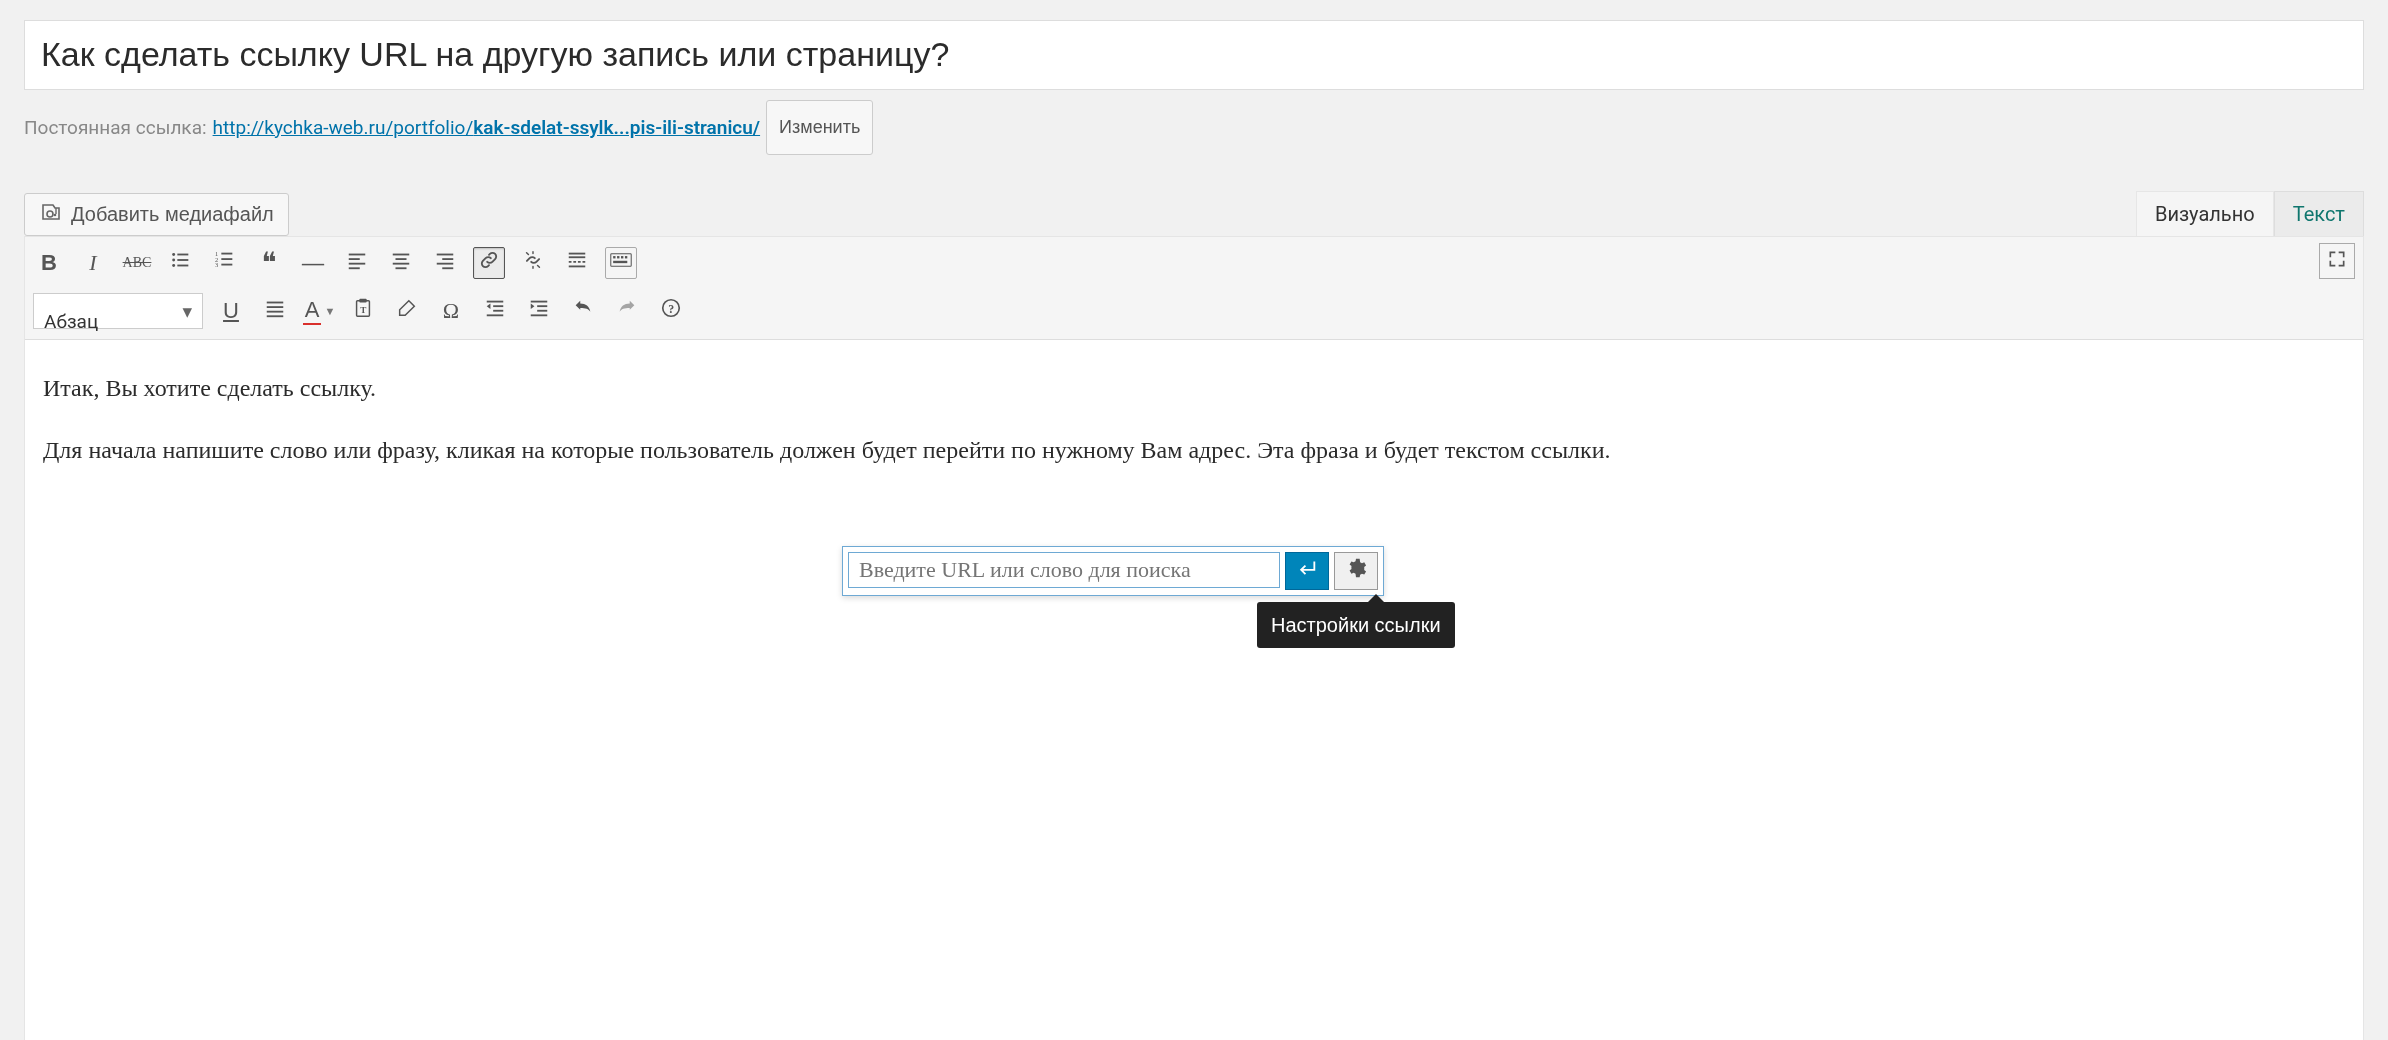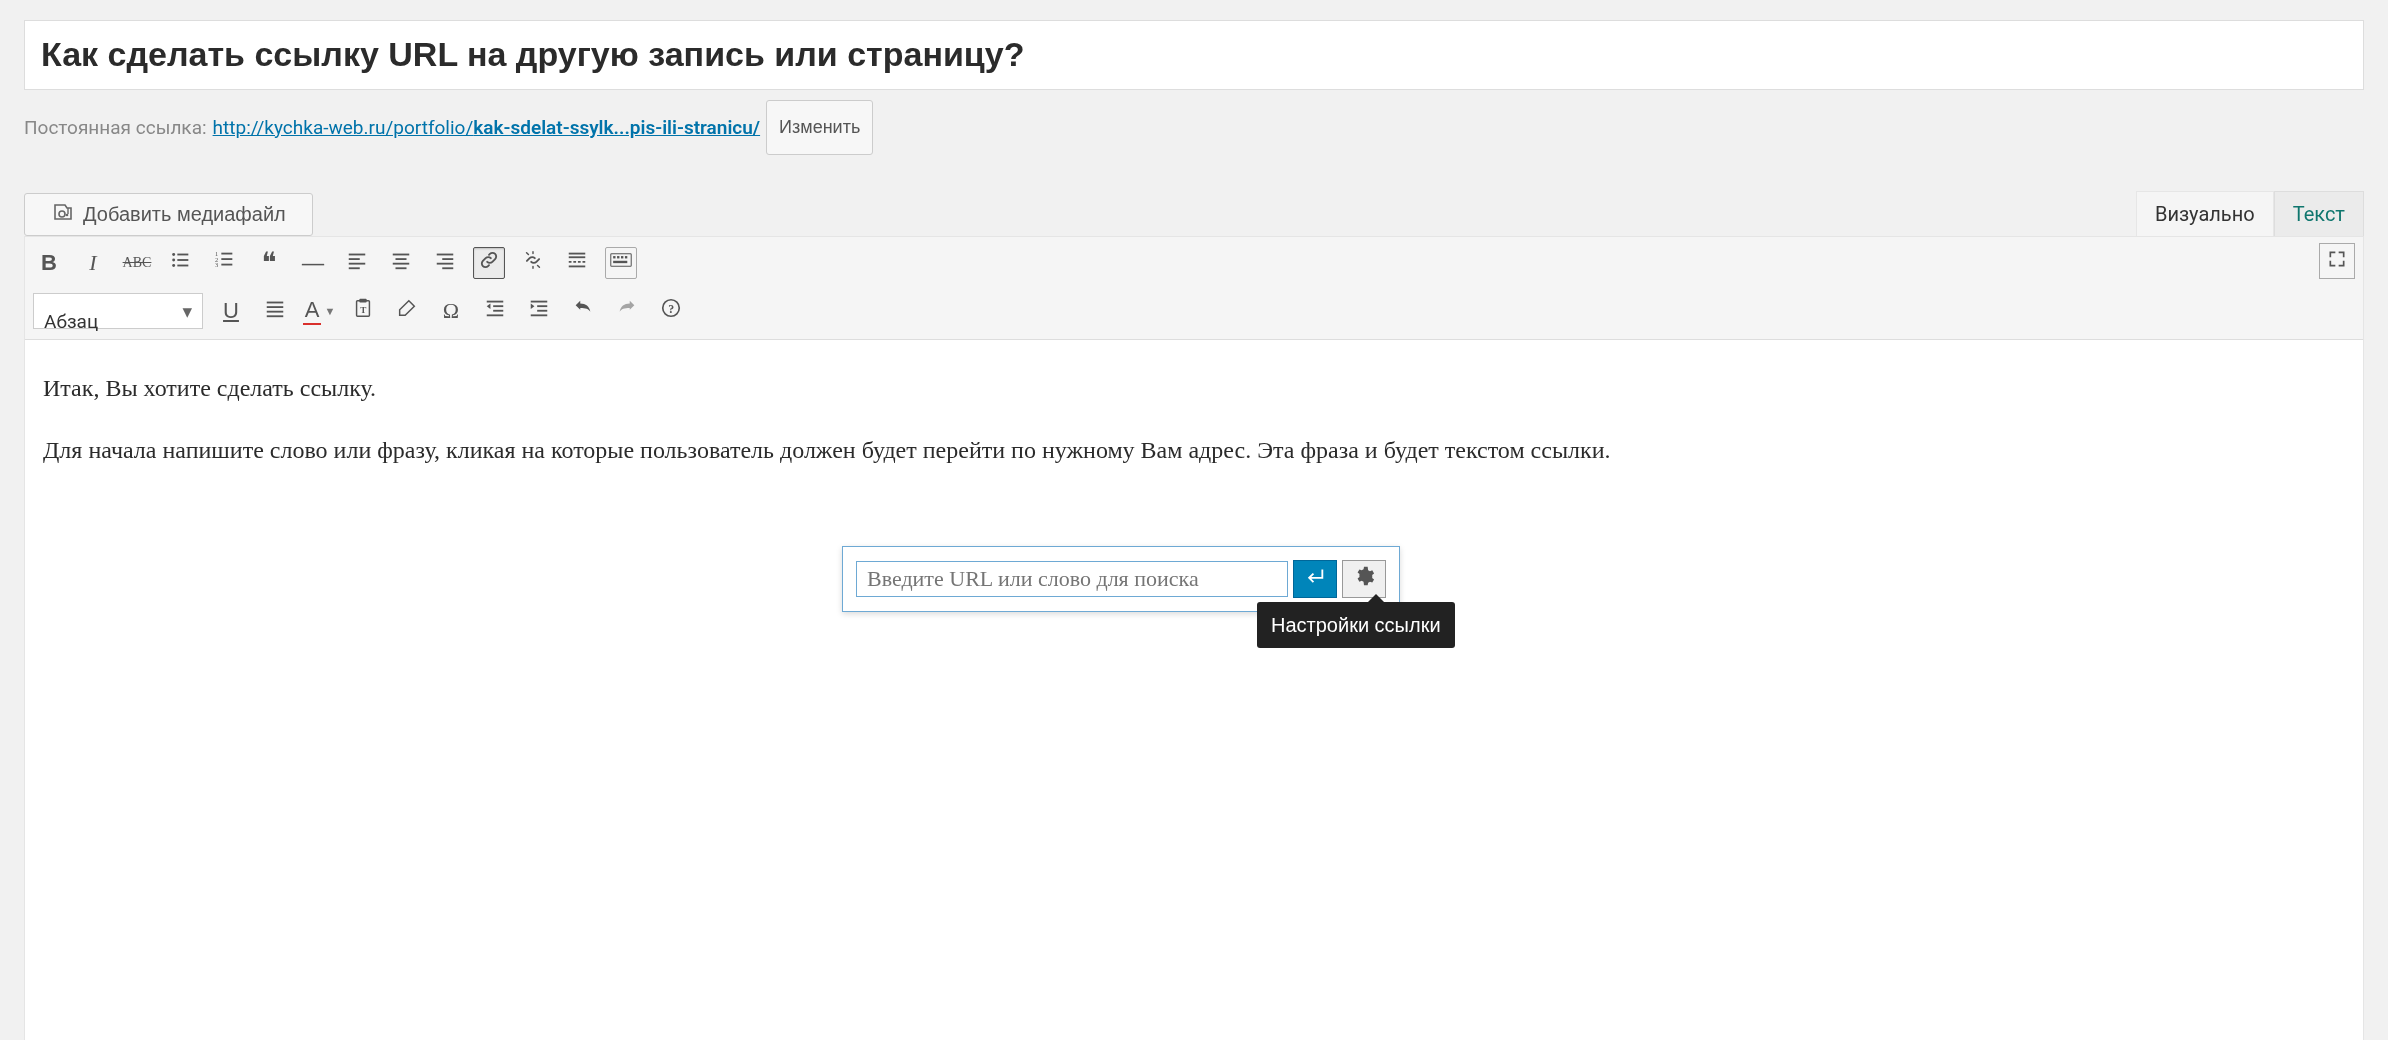--- a/index.html
+++ b/index.html
@@ -11,21 +11,21 @@
     overflow: hidden;
     color: #333;
   }
   .page {
     padding: 20px 24px;
   }
   .title-input {
     width: 100%;
     padding: 10px 16px;
     font-size: 34px;
-    font-weight: 700;
+    font-weight: 400;
     border: 1px solid #ddd;
     background: #fff;
     outline: none;
     color: #2b2b2b;
     line-height: 1.4;
   }
   .permalink-row {
     display: flex;
     align-items: center;
     gap: 6px;
@@ -57,21 +57,21 @@
     margin-top: 36px;
   }
   .btn-media {
     display: inline-flex;
     align-items: center;
     gap: 8px;
     border: 1px solid #ccc;
     background: #f7f7f7;
     color: #555;
     font-size: 20px;
-    padding: 6px 26px;
+    padding: 6px 14px;
     border-radius: 3px;
     cursor: pointer;
   }
   .btn-media svg { width: 24px; height: 24px; fill: #666; }
   .tabs {
     display: flex;
     align-items: flex-end;
   }
   .tab {
     border: 1px solid #ddd;
@@ -163,25 +163,25 @@
   .sel-link {
     color: #2b1ad6;
     text-decoration: underline;
     background: #cfe4ff;
   }
   .link-popup {
     position: absolute;
     top: 206px;
     left: 817px;
     display: flex;
-    align-items: center;
+    align-items: flex-start;
     border: 1px solid #6ea9d4;
     background: #fff;
     box-shadow: 0 2px 6px rgba(0,0,0,.15);
-    padding: 13px;
+    padding: 5px;
   }
   .link-popup input {
     width: 432px;
     font-size: 22px;
     padding: 4px 10px;
     border: 1px solid #6ea9d4;
     outline: none;
     color: #666;
     font-family: inherit;
   }

